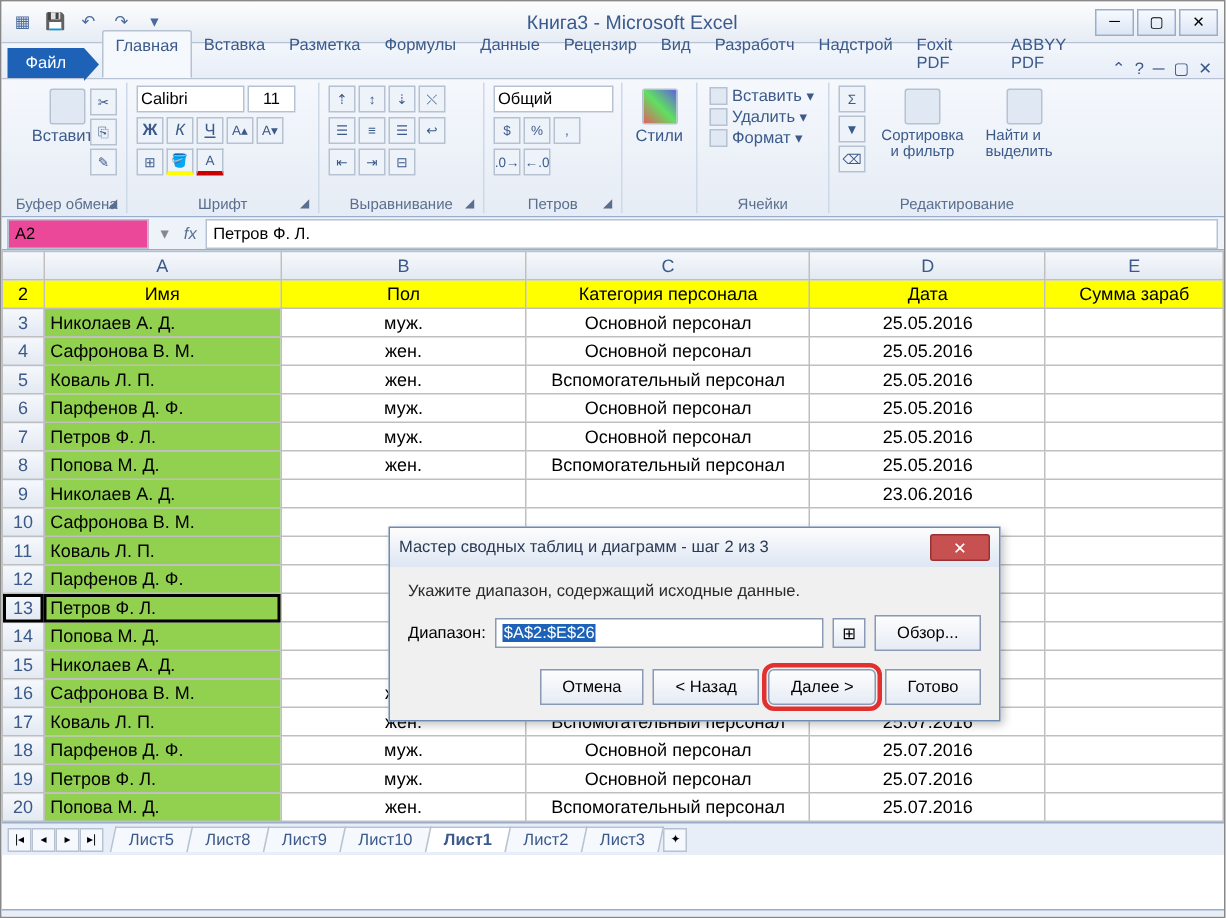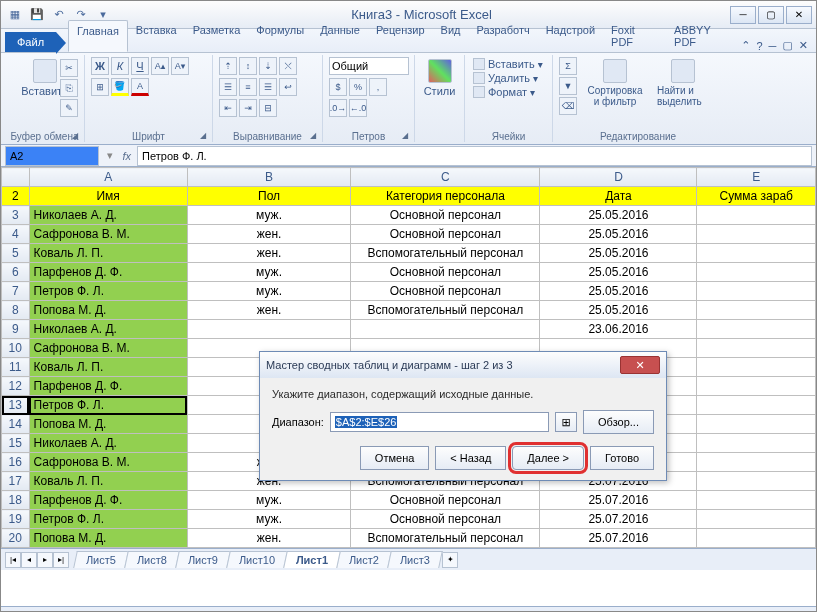--- a/index.html
+++ b/index.html
@@ -32,21 +32,21 @@
 .mini-row { display: flex; gap: 2px; }
 .mini { width: 18px; height: 18px; border: 1px solid #b6c2d2; background: #eef3fa; cursor: pointer; display:flex;align-items:center;justify-content:center;font-size:9px;color:#3b5a8a; }
 .fontsel { width: 72px; height: 18px; border: 1px solid #b6c2d2; background: #fff; font-size: 10px; padding: 0 2px; display:flex;align-items:center; }
 .sizesel { width: 32px; height: 18px; border: 1px solid #b6c2d2; background: #fff; font-size: 10px; padding: 0 2px; display:flex;align-items:center;justify-content:center; }
 .numfmt { width: 80px; height: 18px; border: 1px solid #b6c2d2; background: #fff; font-size: 10px; padding: 0 2px; display:flex;align-items:center; }
 .cell-btn { display: flex; align-items: center; gap: 3px; color: #3b5a8a; cursor: pointer; padding: 1px 2px; font-size: 10px; }
 .cell-btn .ci { width: 12px; height: 12px; background: #e0e8f4; border: 1px solid #b6c2d2; }
 
 
 .formula-bar { height: 22px; display: flex; align-items: center; border-bottom: 1px solid #9aaecb; background: #eef2f9; }
-.name-box { width: 94px; height: 20px; border: 1px solid #b6c2d2; background: #3b82f6; margin: 0 4px; padding: 0 4px; display:flex;align-items:center; }
+.name-box { width: 94px; height: 20px; border: 1px solid #b6c2d2; background: #ec4899; margin: 0 4px; padding: 0 4px; display:flex;align-items:center; }
 .fx-btn { padding: 0 6px; color: #5a6f8f; cursor: pointer; font-style: italic; }
 .formula-input { flex: 1; height: 20px; border: 1px solid #b6c2d2; background: #fff; margin-right: 4px; padding: 0 4px; display:flex;align-items:center; }
 
 
 .grid-wrap { overflow: hidden; }
 table.grid { border-collapse: collapse; width: 100%; }
 .grid th, .grid td { border: 1px solid #bfbfbf; height: 19px; font-size: 12px; white-space: nowrap; }
 .grid thead th { background: linear-gradient(#f5f8fc,#e3e9f2); color: #3b5a8a; font-weight: normal; text-align: center; }
 .grid .rowhdr { width: 28px; background: linear-gradient(#f5f8fc,#e3e9f2); color: #3b5a8a; text-align: center; }
 .grid .header-row td { background: #ffff00; text-align: center; font-size: 12px; color: #000; }
@@ -131,20 +131,28 @@
     <div style="position:absolute;right:6px;top:4px;display:flex;flex-direction:column;gap:2px">
       <div class="mini">✂</div>
       <div class="mini">⎘</div>
       <div class="mini">✎</div>
     </div>
     <div class="group-label">Буфер обмена</div>
     <div class="launcher">◢</div>
   </div>
 
   <div class="group" style="width:128px">
+    <div class="mini-row" style="margin-bottom:3px">
+      <div class="fontsel">
+          <span>Calibri</span>
+        </div>
+      <div class="sizesel">
+          <span>11</span>
+        </div>
+    </div>
     <div class="mini-row" style="margin-bottom:3px">
       <div class="mini">
           <b>Ж</b>
         </div>
       <div class="mini">
           <i>К</i>
         </div>
       <div class="mini">
           <u>Ч</u>
         </div>

